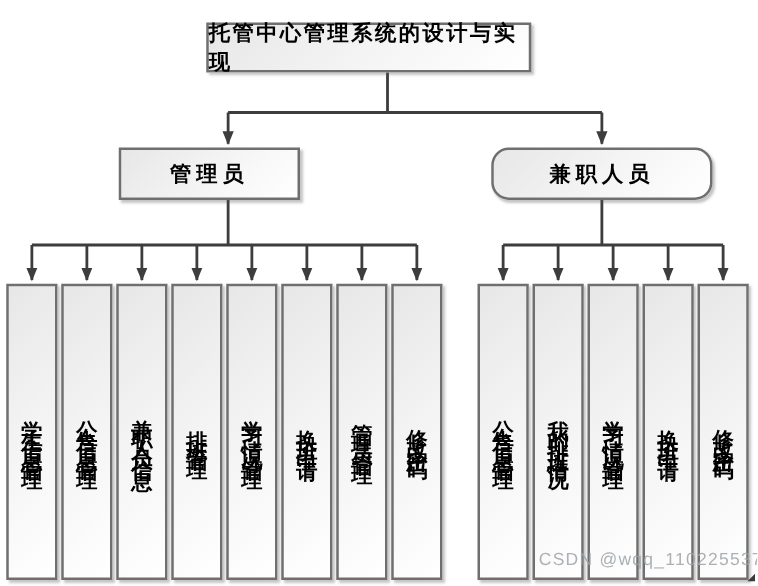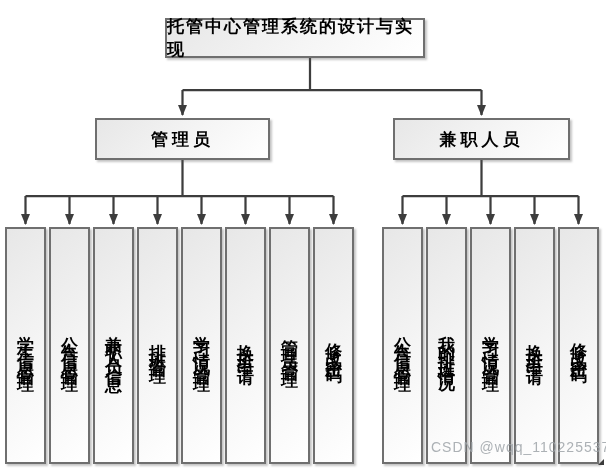--- a/index.html
+++ b/index.html
@@ -16,22 +16,22 @@
     box-sizing:border-box;
     border:2px solid #6f6f6f;
     background:linear-gradient(135deg,#e7e7e7 0%,#f5f5f5 55%,#ffffff 100%);
     box-shadow:2px 2px 2px rgba(90,90,90,0.35);
     display:flex;align-items:center;justify-content:center;
     color:#000;font-weight:700;
     z-index:2;
   }
   .node.root{left:165px;top:18px;width:260px;height:40px;font-size:17px;letter-spacing:2px;}
   .node.branch{top:118px;height:42px;font-size:17px;letter-spacing:4px;}
-  .node.branch.b0{left:95px;width:175px;}
-  .node.branch.b1{left:393px;width:177px;}
+  .node.branch.b0{left:95px;width:145px;}
+  .node.branch.b1{left:393px;width:177px;border-radius:14px;}
   .node.leaf{top:227px;width:41px;height:237px;}
   .vtext{
     writing-mode:vertical-rl;
     text-orientation:upright;
     font-size:17px;font-weight:700;
     letter-spacing:8px;
     line-height:1;
     white-space:nowrap;
   }
   .watermark{

